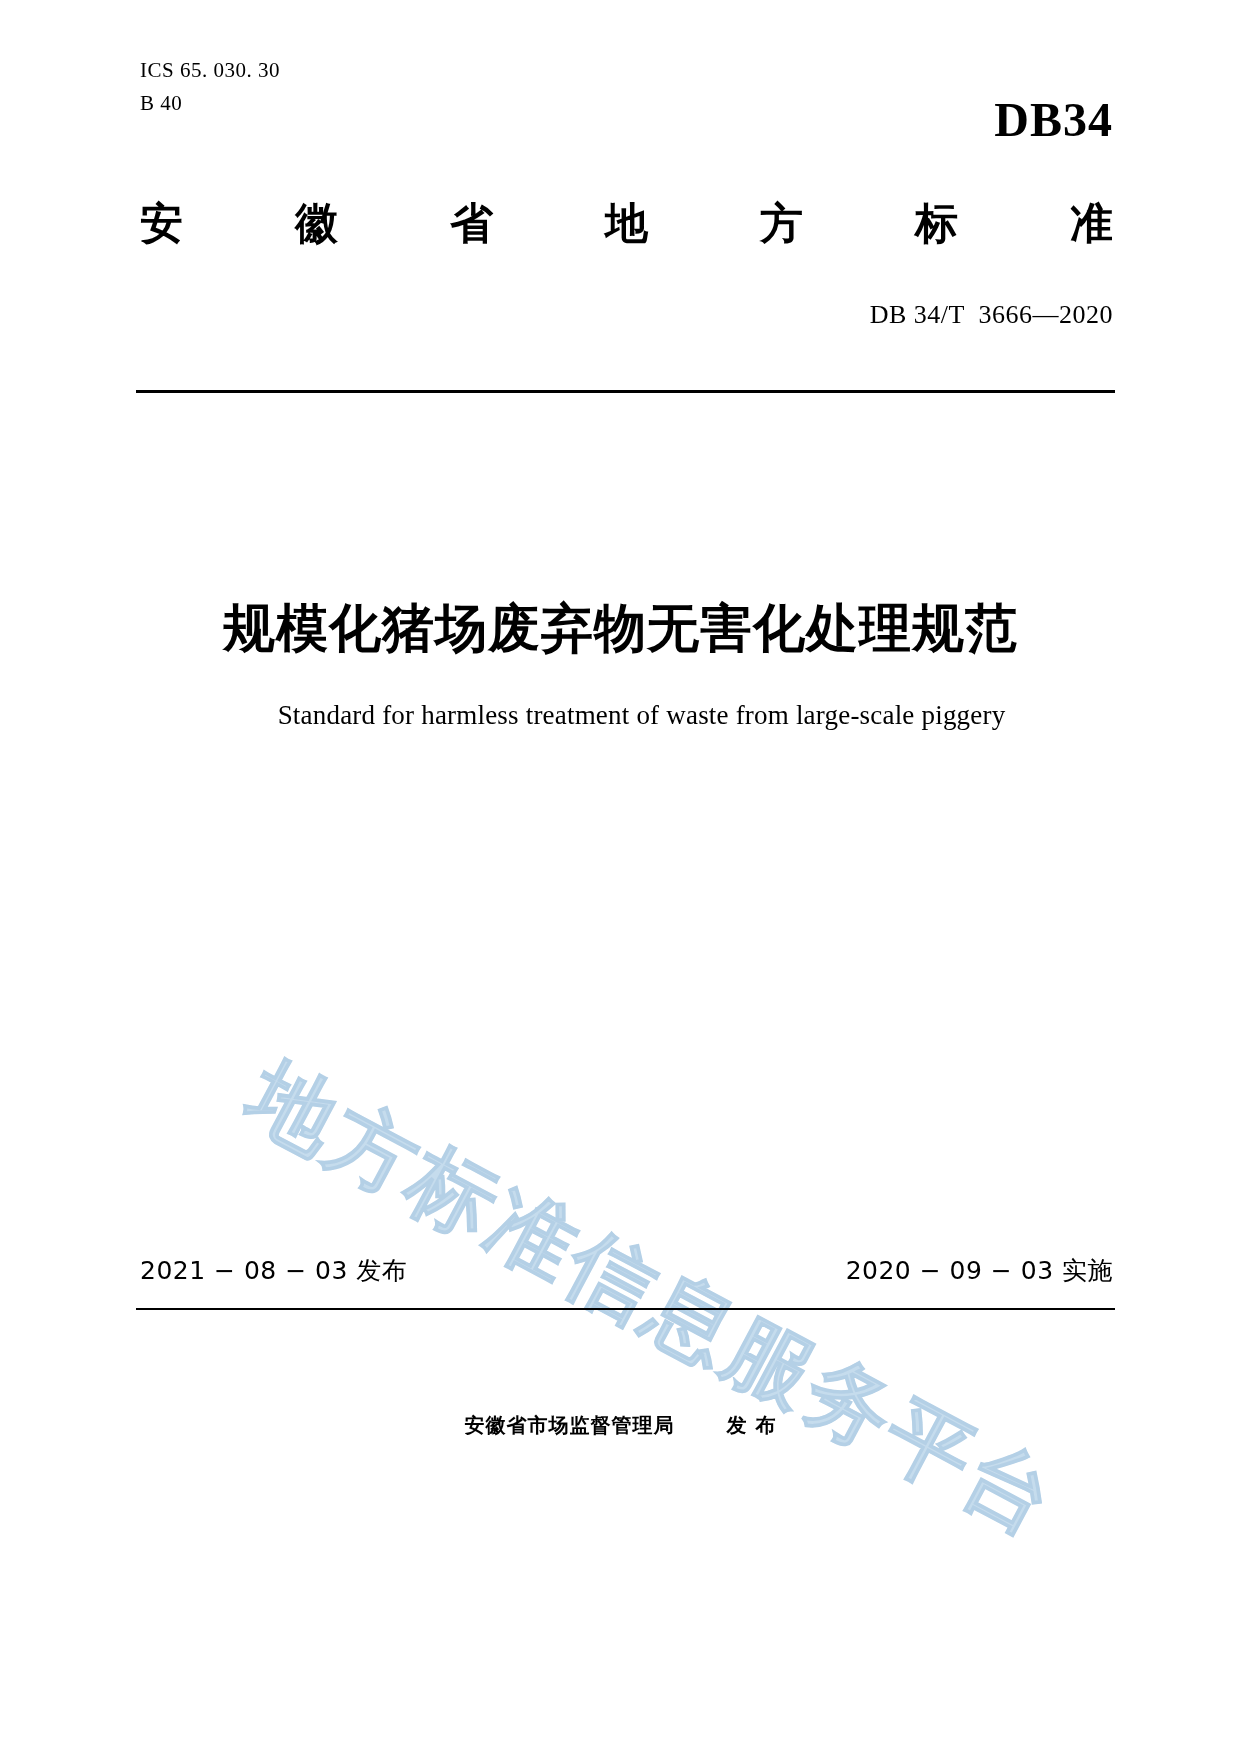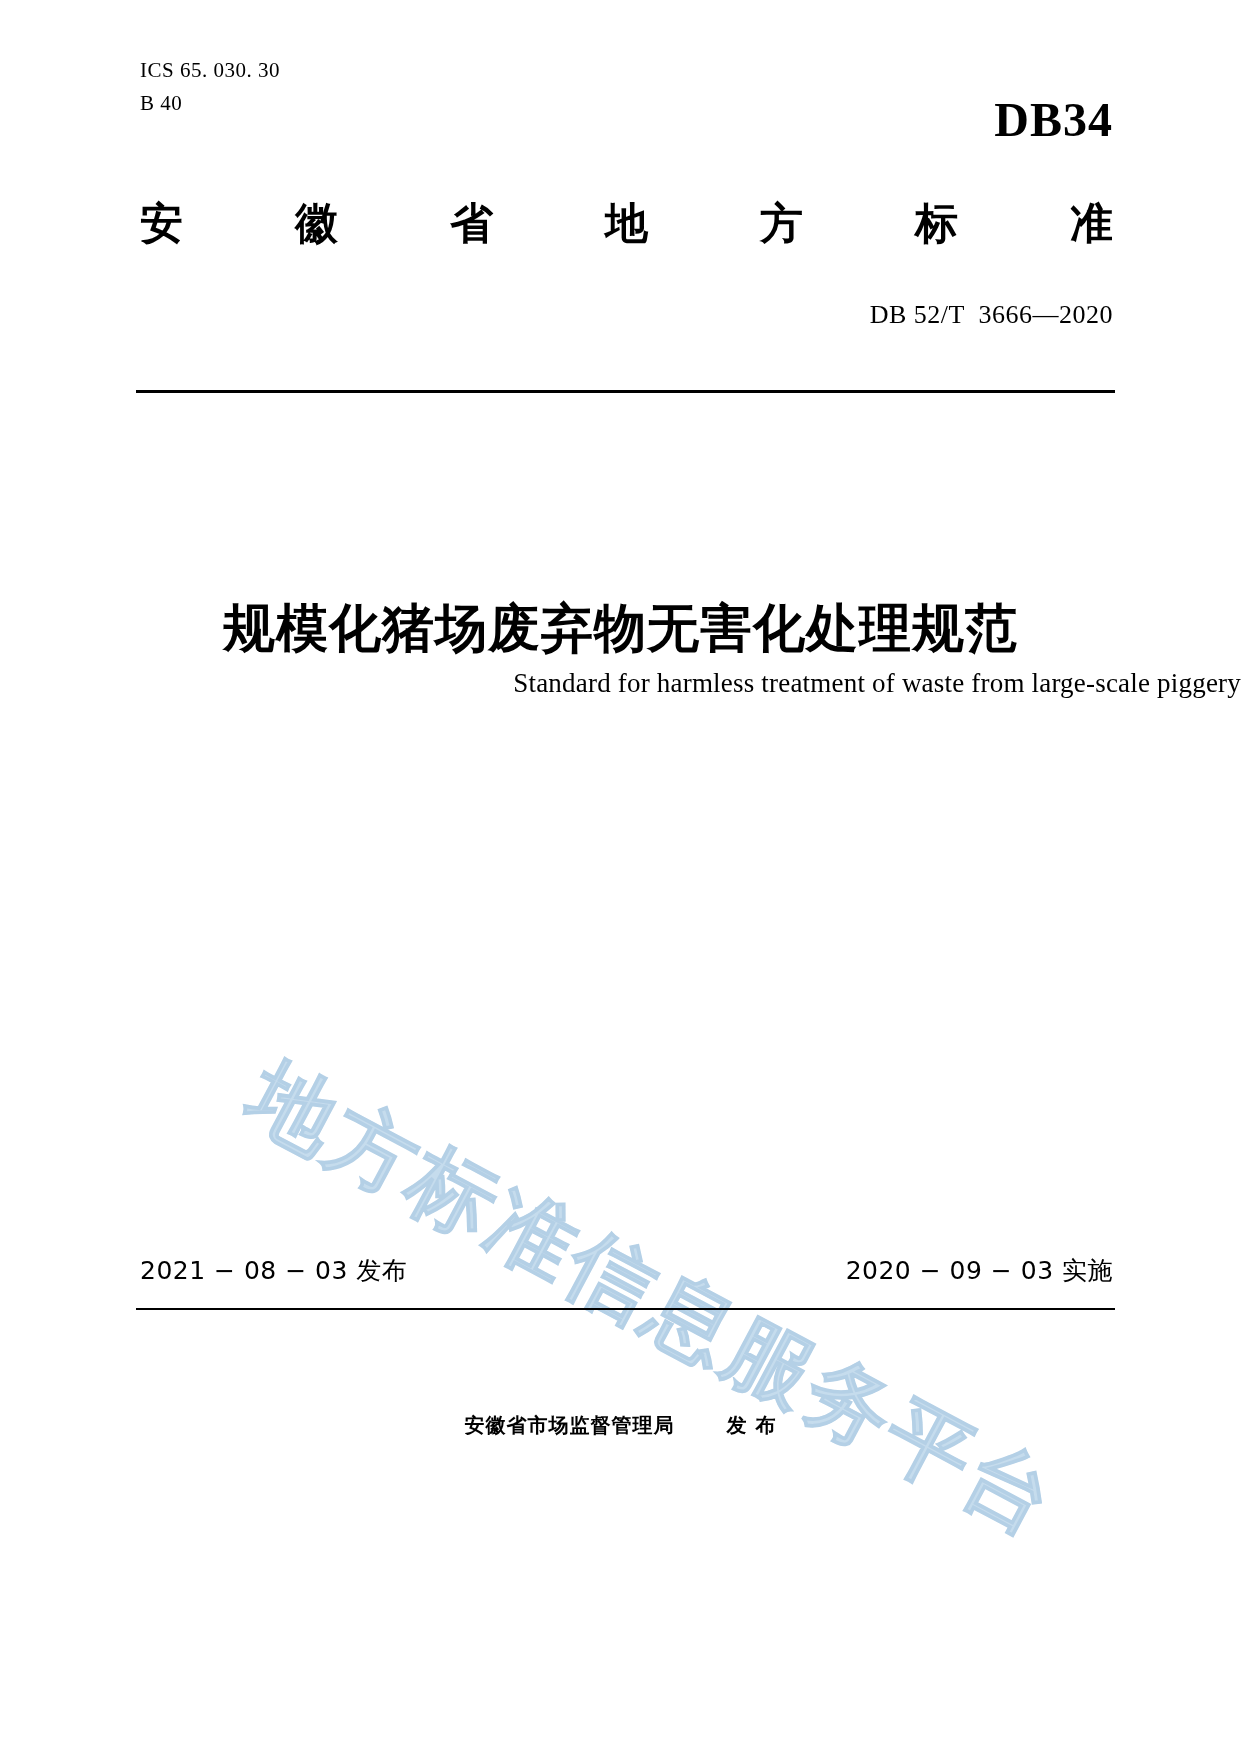--- a/index.html
+++ b/index.html
@@ -95,22 +95,22 @@
     text-align: center;
     font-family: "DejaVu Sans", sans-serif;
     font-weight: bold;
     font-size: 52px;
     letter-spacing: 1px;
   }
   .title-en {
     position: absolute;
     left: 0;
     right: 0;
-    top: 668px;
-    text-align: right;
+    top: 700px;
+    text-align: center;
     font-family: "Liberation Serif", serif;
     font-size: 27px;
     letter-spacing: 0.2px;
     padding-left: 42px;
   }
 
   
   .watermark {
     position: absolute;
     left: 255px;
@@ -178,21 +178,21 @@
   <div class="prov-title">
     <span>安</span>
     <span>徽</span>
     <span>省</span>
     <span>地</span>
     <span>方</span>
     <span>标</span>
     <span>准</span>
   </div>
 
-  <div class="std-no">DB 52/T  3666—2020</div>
+  <div class="std-no">DB 34/T  3666—2020</div>
 
   <div class="rule-top"></div>
 
   <div class="title-cn">规模化猪场废弃物无害化处理规范</div>
   <div class="title-en">Standard for harmless treatment of waste from large-scale piggery</div>
 
   <div class="watermark">
     <div class="watermark-text">地方标准信息服务平台</div>
   </div>
 

